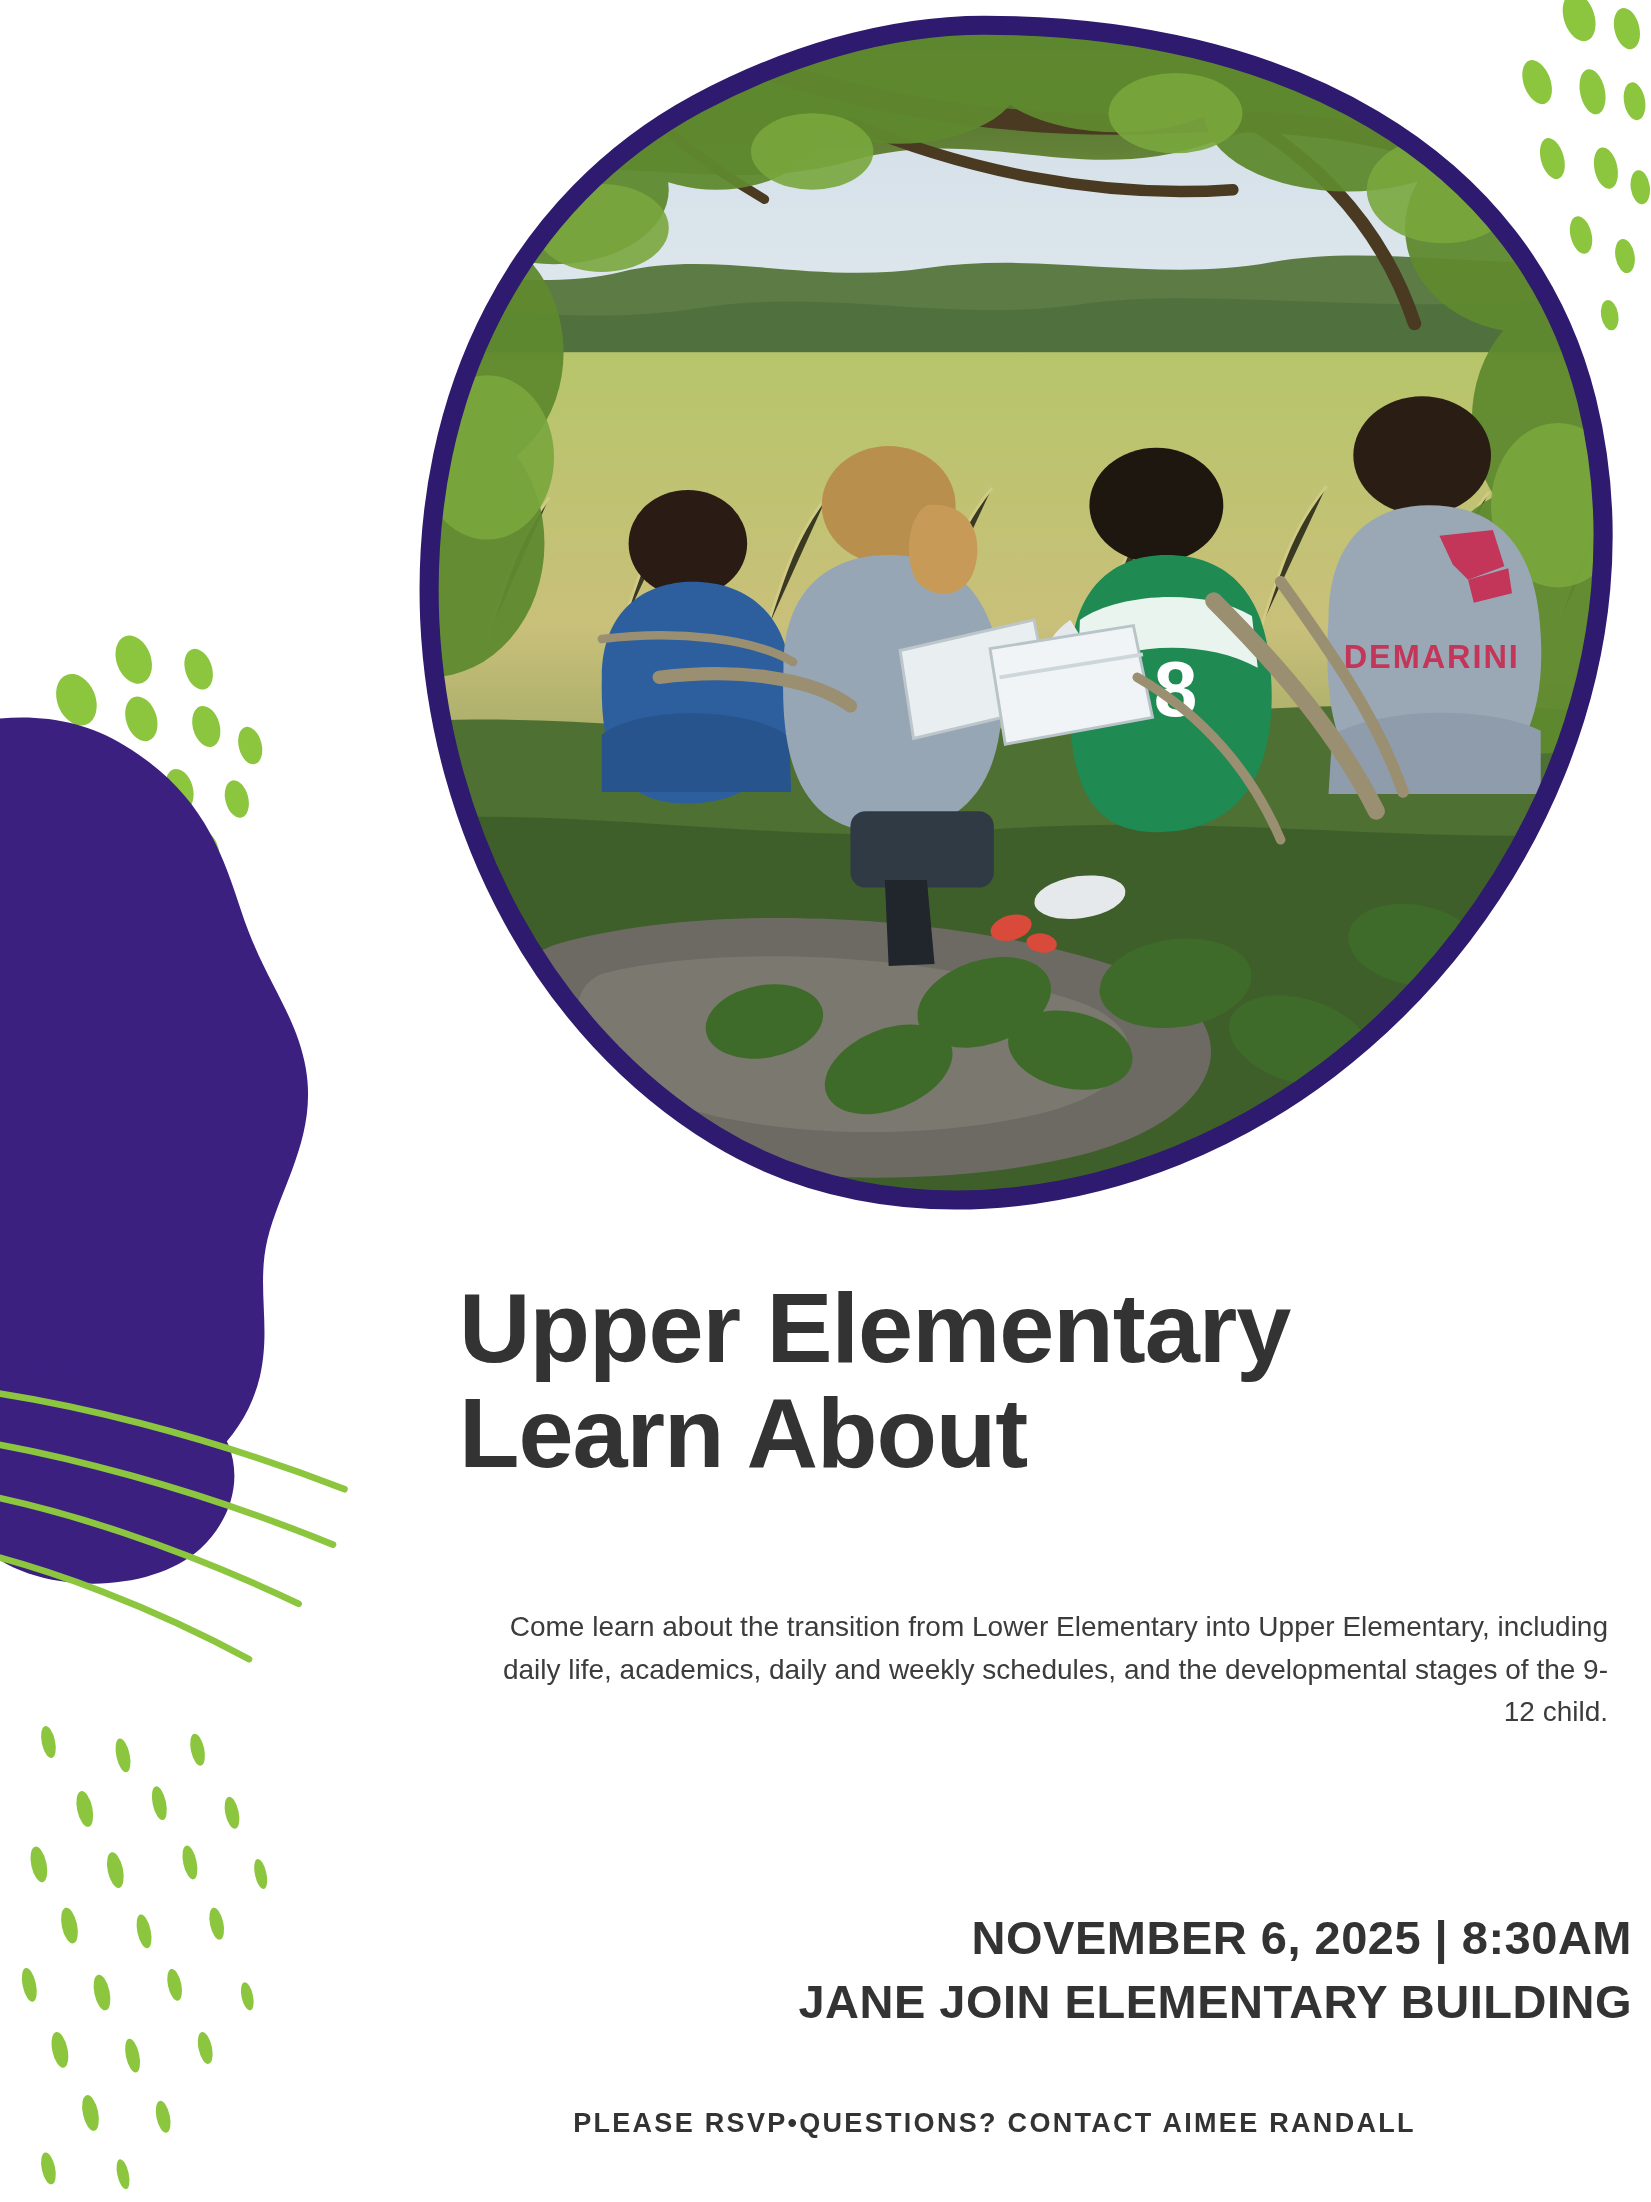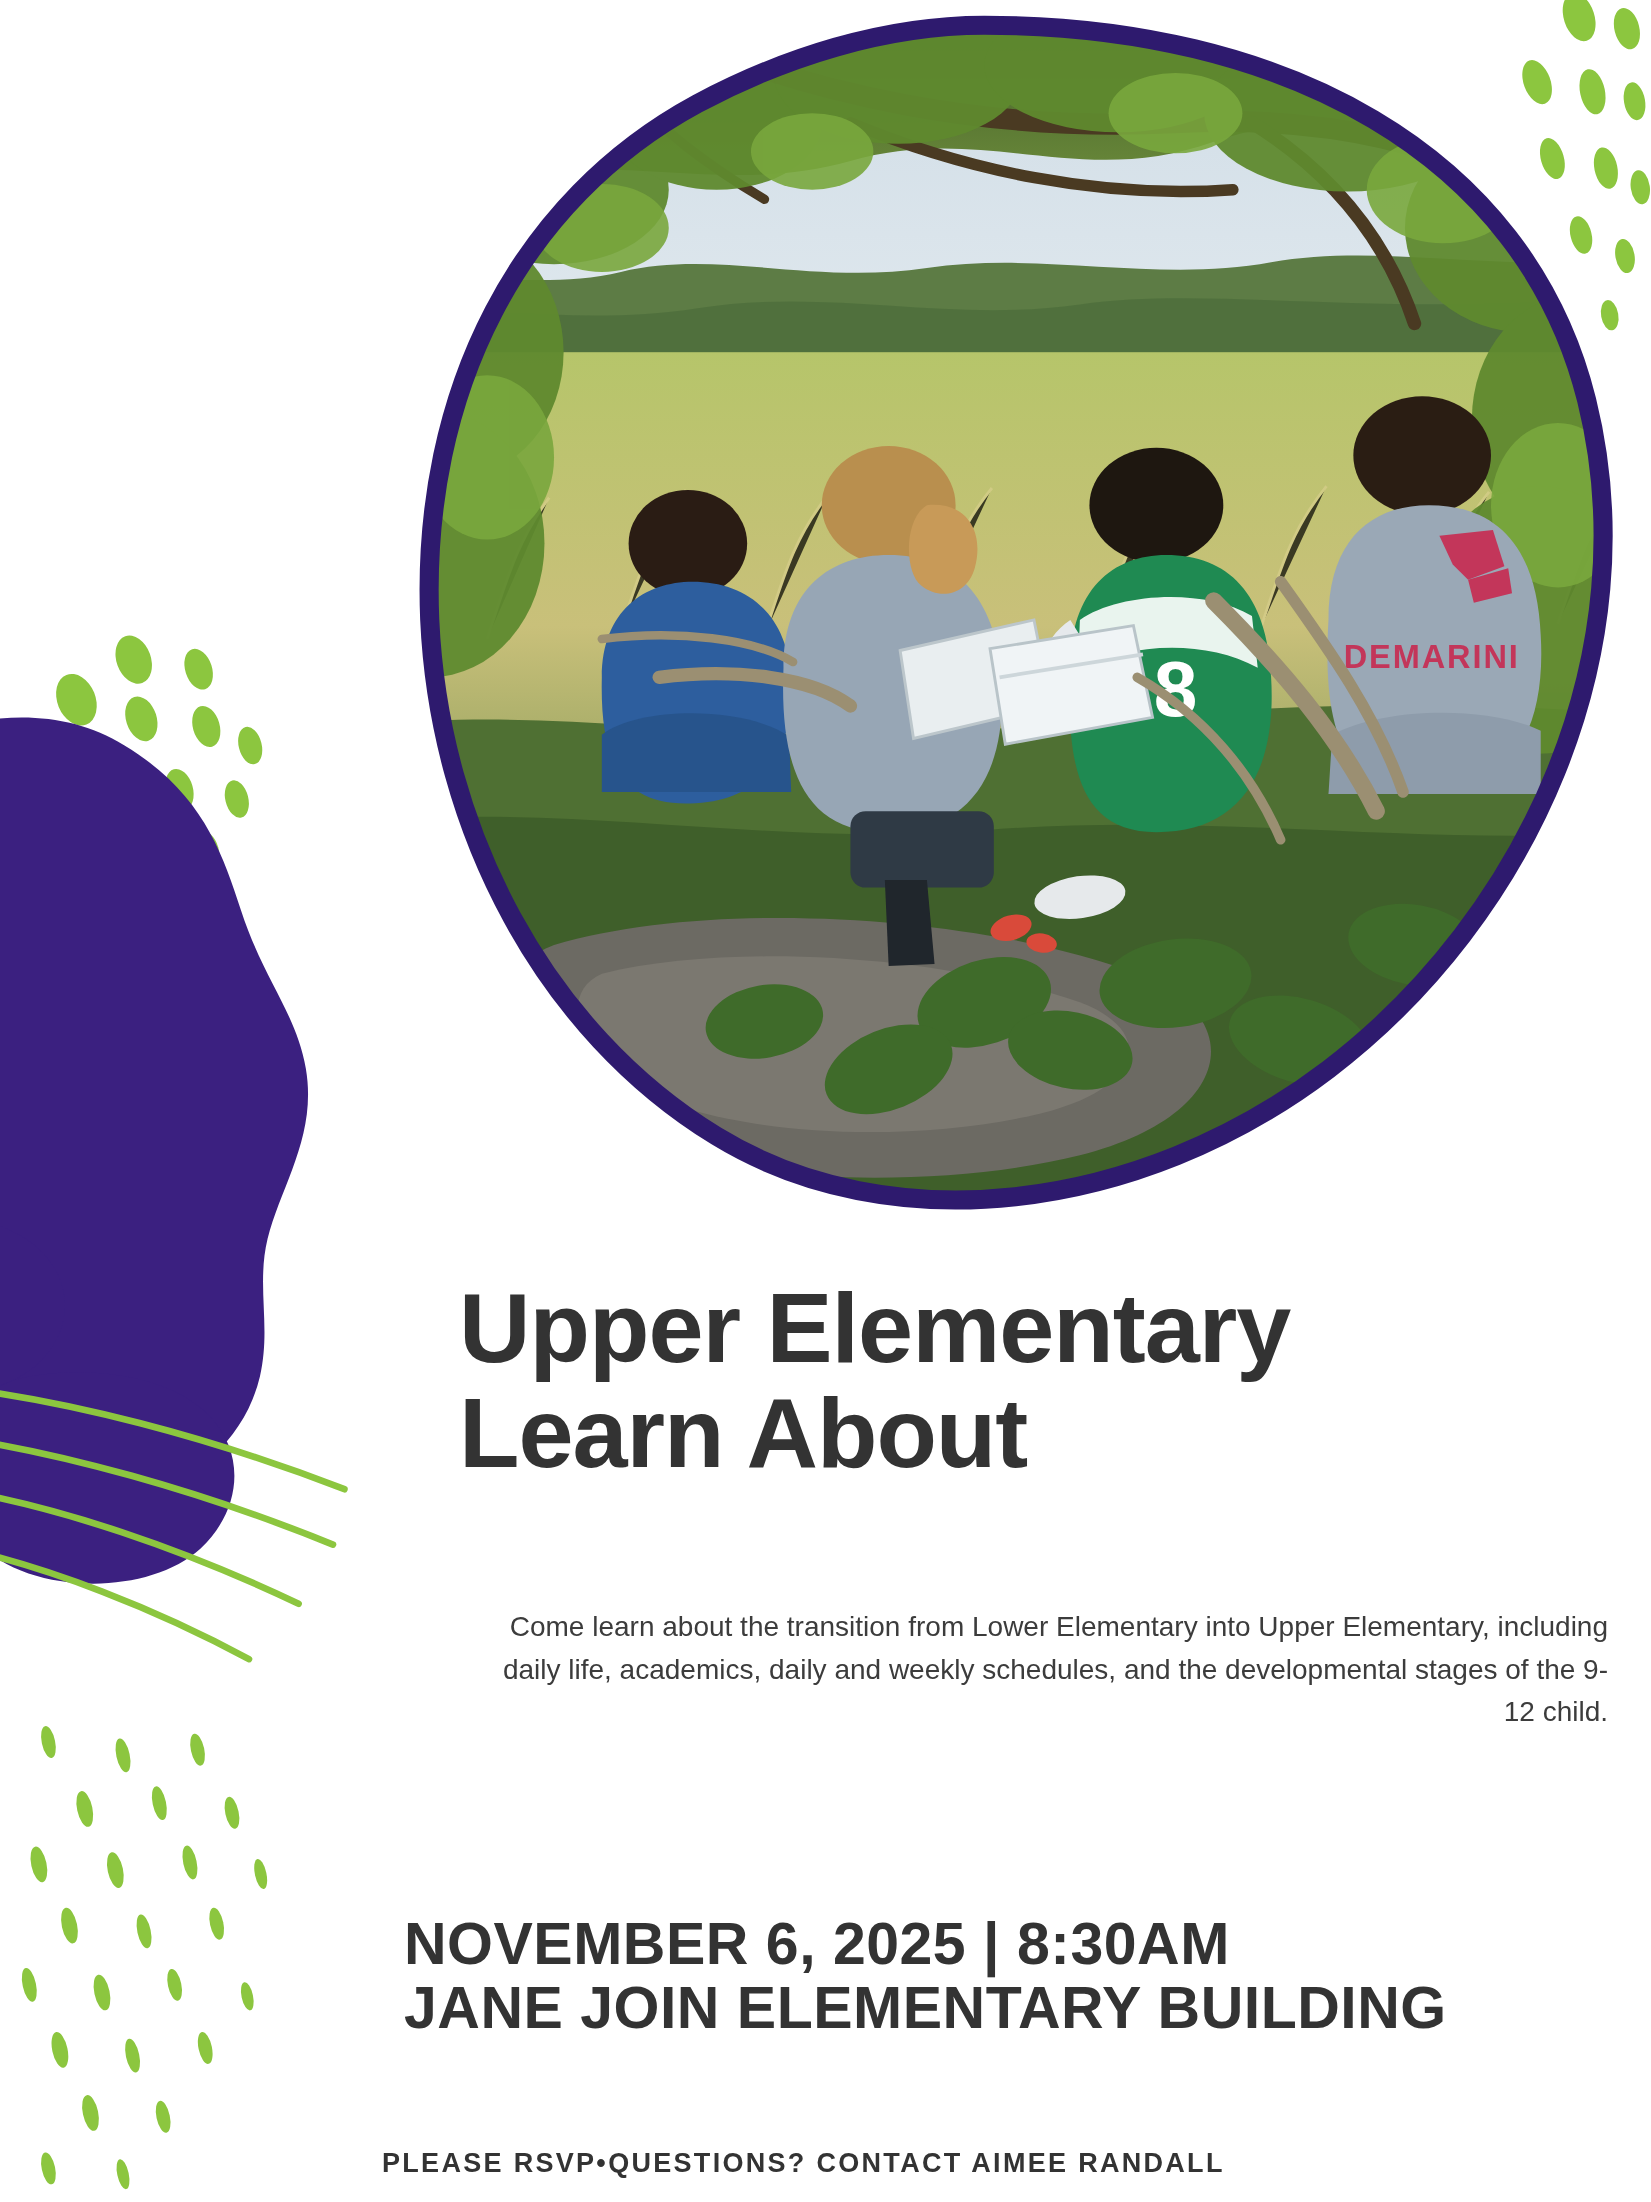--- a/index.html
+++ b/index.html
@@ -85,42 +85,41 @@
     top: 1606px;
     width: 1130px;
     text-align: right;
     color: #3c3c3c;
     font-size: 28px;
     line-height: 1.52;
   }
 
   .event-line {
     position: absolute;
-    left: 404px;
+    left: 454px;
     width: 1178px;
-    text-align: left;
+    text-align: right;
     color: #333333;
     font-weight: 700;
-    font-size: 59px;
+    font-size: 47px;
     letter-spacing: 0.5px;
   }
   .event-line.l1 { top: 1910px; }
   .event-line.l2 { top: 1974px; }
 
   .footer {
     position: absolute;
     left: 382px;
     top: 2108px;
     width: 1225px;
-    text-align: left;
+    text-align: center;
     color: #333333;
     font-weight: 700;
     font-size: 27px;
     letter-spacing: 2.3px;
-    margin-top: 40px;
   }
   .footer .sep { color: #333333; }
 </style>
 </head>
 <body>
 
 <div class="shape-layer">
 
   <svg class="dot-cluster" style="position:absolute; right:0; top:0; width:268px; height:363px;" viewBox="0 0 280 380">
     <g fill="#8cc63f">

